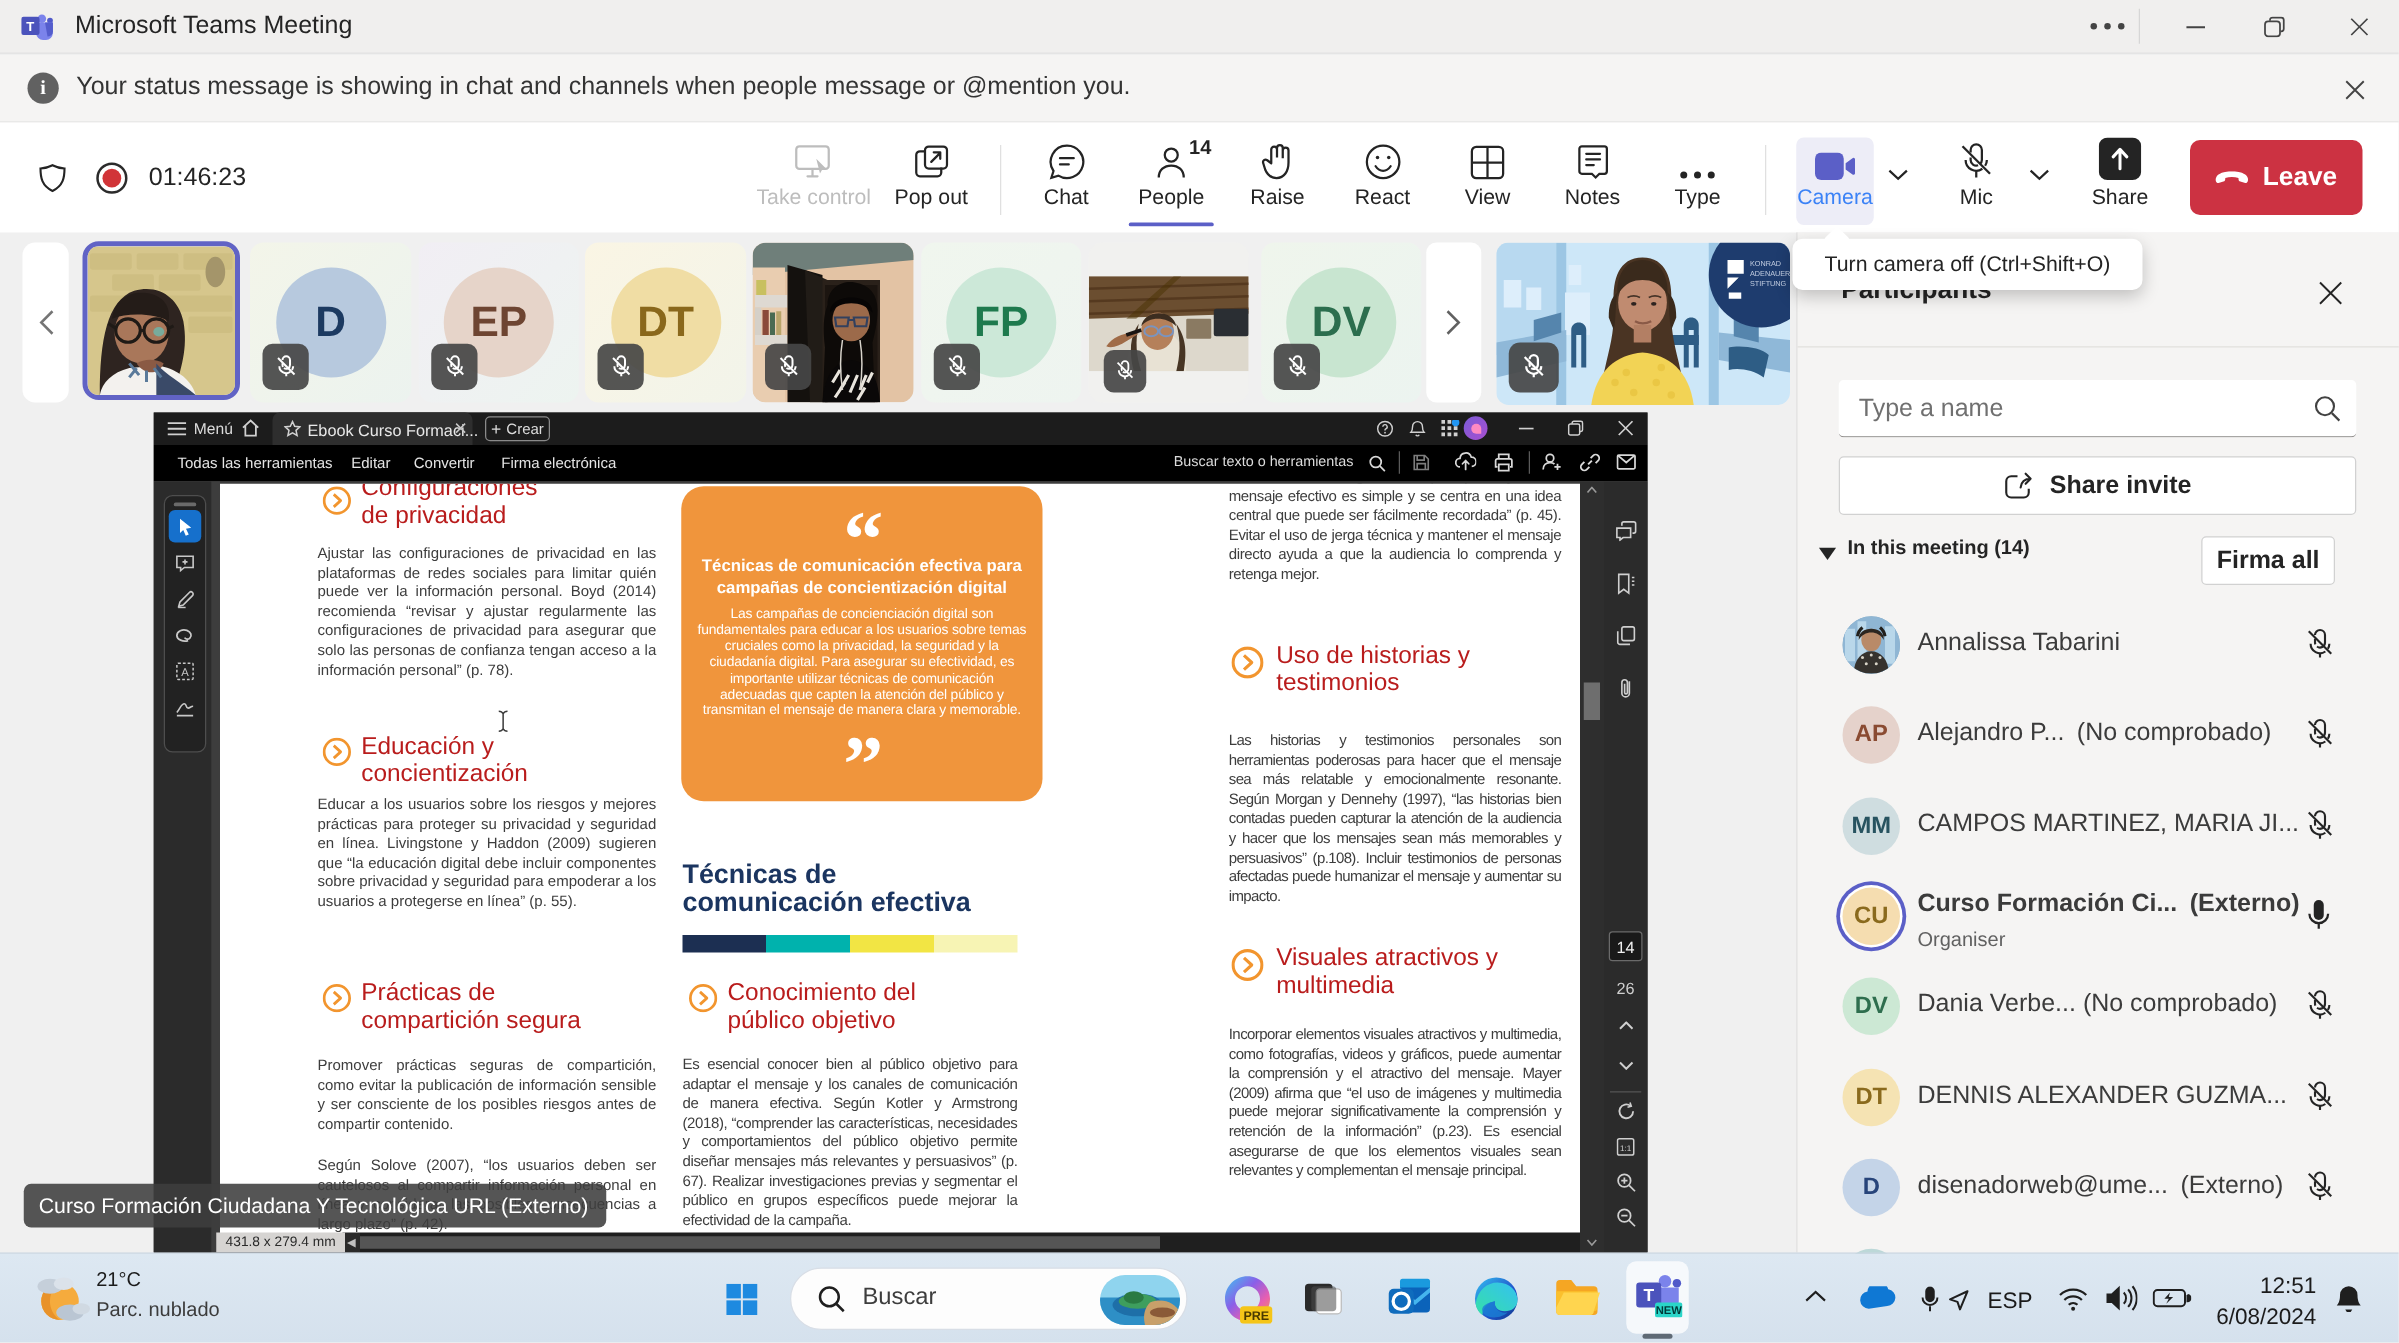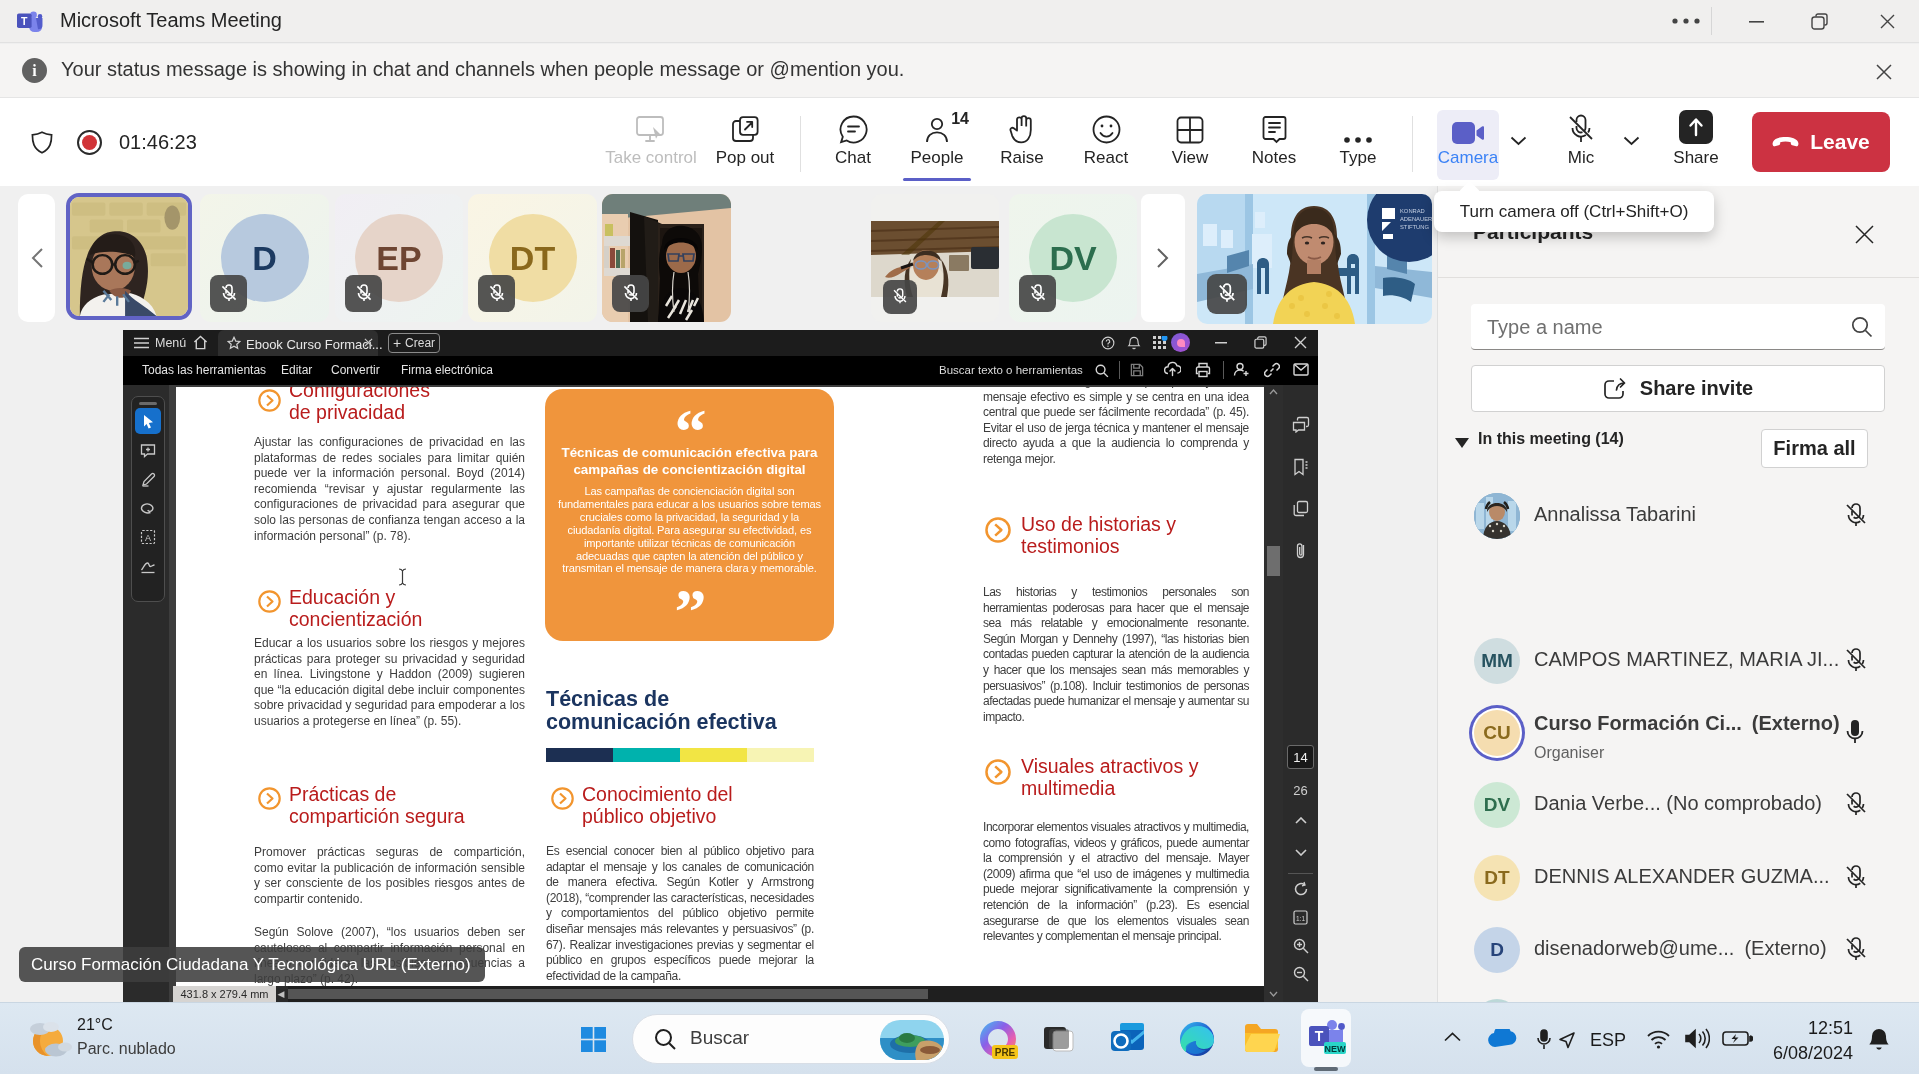--- a/index.html
+++ b/index.html
@@ -426,20 +426,31 @@
     <div class="micoff">
           <svg width="20" height="20" viewBox="0 0 20 20" fill="none" stroke="#fff" stroke-width="1.6">
             <path d="M7 4 a3 3 0 0 1 6 0 v4 a3 3 0 0 1-4.8 2.4 M7 6.5 V8 a3 3 0 0 0 .4 1.5"></path>
             <path d="M4.5 9 a5.5 5.5 0 0 0 8.8 4.4 M15.5 9 a5.5 5.5 0 0 1-.9 3"></path>
             <path d="M10 14.5 V17"></path>
             <path d="M3.4 2.4 L16.6 15.6"></path>
           </svg>
         </div>
   </div>
 
+  <div class="tile" style="left:737px;width:128px;background:linear-gradient(135deg,#f0f6ee,#eef4f0)">
+    <div class="avcirc" style="background:#cce8d8;color:#1e7a4e">FP</div>
+    <div class="micoff">
+          <svg width="20" height="20" viewBox="0 0 20 20" fill="none" stroke="#fff" stroke-width="1.6">
+            <path d="M7 4 a3 3 0 0 1 6 0 v4 a3 3 0 0 1-4.8 2.4 M7 6.5 V8 a3 3 0 0 0 .4 1.5"></path>
+            <path d="M4.5 9 a5.5 5.5 0 0 0 8.8 4.4 M15.5 9 a5.5 5.5 0 0 1-.9 3"></path>
+            <path d="M10 14.5 V17"></path>
+            <path d="M3.4 2.4 L16.6 15.6"></path>
+          </svg>
+        </div>
+  </div>
 
   <div class="tile" style="left:871px;top:8px;width:128px;background:#f1f1ef">
     <svg class="abs" style="left:0;top:27px" width="128" height="76" viewBox="0 0 128 76" preserveAspectRatio="none">
       <rect width="128" height="76" fill="#ddd8cc"></rect>
       <path d="M0 0 H128 V30 L0 34 Z" fill="#6b4e30"></path>
       <path d="M0 10 L128 6 M0 20 L128 16 M0 30 L128 26" stroke="#55391f" stroke-width="2"></path>
       <path d="M30 34 L68 0 L74 0 L38 34 Z" fill="#4a3201" opacity=".5"></path>
       <rect x="100" y="26" width="28" height="22" rx="2" fill="#2a2e33"></rect>
       <rect x="78" y="34" width="20" height="16" rx="1" fill="#8a7a62"></rect>
       <path d="M30 76 C30 56 38 44 54 42 C70 44 78 56 78 76 Z" fill="#e8e2d4"></path>
@@ -784,20 +795,30 @@
           </svg>
         </div>
     <div class="pname">Annalissa Tabarini</div>
     <div class="pmic"><svg width="26" height="26" viewBox="0 0 26 26" fill="none" stroke="#242424" stroke-width="1.7">
             <path d="M9 6 a4 4 0 0 1 8 0 v6 a4 4 0 0 1-6.4 3.2 M9 9 v3 a4 4 0 0 0 .3 1.5"></path>
             <path d="M5.5 13 a7.5 7.5 0 0 0 11.8 6.2 M20.5 13 a7.5 7.5 0 0 1-1.2 4"></path>
             <path d="M13 20.5 V24"></path>
             <path d="M4 3 L22 21"></path>
           </svg></div>
   </div>
+  <div class="prow" style="top:379px">
+    <div class="pav" style="background:#e5d2cb;color:#8a4b32">AP</div>
+    <div class="pname">Alejandro P... (No comprobado)</div>
+    <div class="pmic"><svg width="26" height="26" viewBox="0 0 26 26" fill="none" stroke="#242424" stroke-width="1.7">
+            <path d="M9 6 a4 4 0 0 1 8 0 v6 a4 4 0 0 1-6.4 3.2 M9 9 v3 a4 4 0 0 0 .3 1.5"></path>
+            <path d="M5.5 13 a7.5 7.5 0 0 0 11.8 6.2 M20.5 13 a7.5 7.5 0 0 1-1.2 4"></path>
+            <path d="M13 20.5 V24"></path>
+            <path d="M4 3 L22 21"></path>
+          </svg></div>
+  </div>
   <div class="prow" style="top:452px">
     <div class="pav" style="background:#cfdde0;color:#275360">MM</div>
     <div class="pname">CAMPOS MARTINEZ, MARIA JI...</div>
     <div class="pmic"><svg width="26" height="26" viewBox="0 0 26 26" fill="none" stroke="#242424" stroke-width="1.7">
             <path d="M9 6 a4 4 0 0 1 8 0 v6 a4 4 0 0 1-6.4 3.2 M9 9 v3 a4 4 0 0 0 .3 1.5"></path>
             <path d="M5.5 13 a7.5 7.5 0 0 0 11.8 6.2 M20.5 13 a7.5 7.5 0 0 1-1.2 4"></path>
             <path d="M13 20.5 V24"></path>
             <path d="M4 3 L22 21"></path>
           </svg></div>
   </div>

